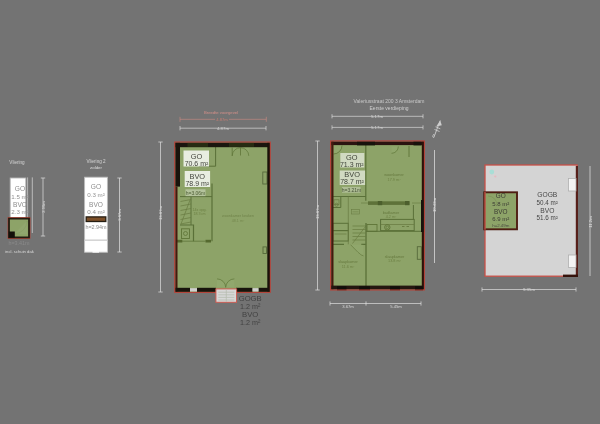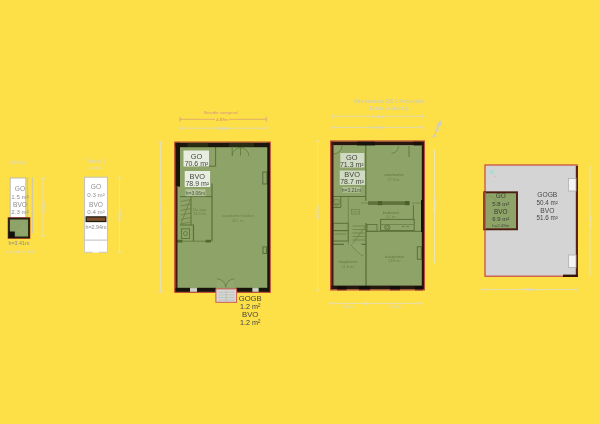--- a/index.html
+++ b/index.html
@@ -1,16 +1,16 @@
 <!DOCTYPE html>
 <html><head>
 <meta charset="utf-8">
 <style>
   html,body{margin:0;padding:0;background:#ffffff;}
-  #canvas{position:relative;width:600px;height:424px;background:#fde047;overflow:hidden;
+  #canvas{position:relative;width:600px;height:424px;background:#737373;overflow:hidden;
     font-family:"Liberation Sans", sans-serif;}
   svg text{font-family:"Liberation Sans", sans-serif;}
 </style>
 </head>
 <body>
 <div id="canvas">
 <svg width="600" height="424" viewBox="0 0 600 424">
 
 <g>
   <text x="389" y="102.5" font-size="5" fill="#c8c8c8" text-anchor="middle">Valeriusstraat 200 3  Amsterdam</text>

